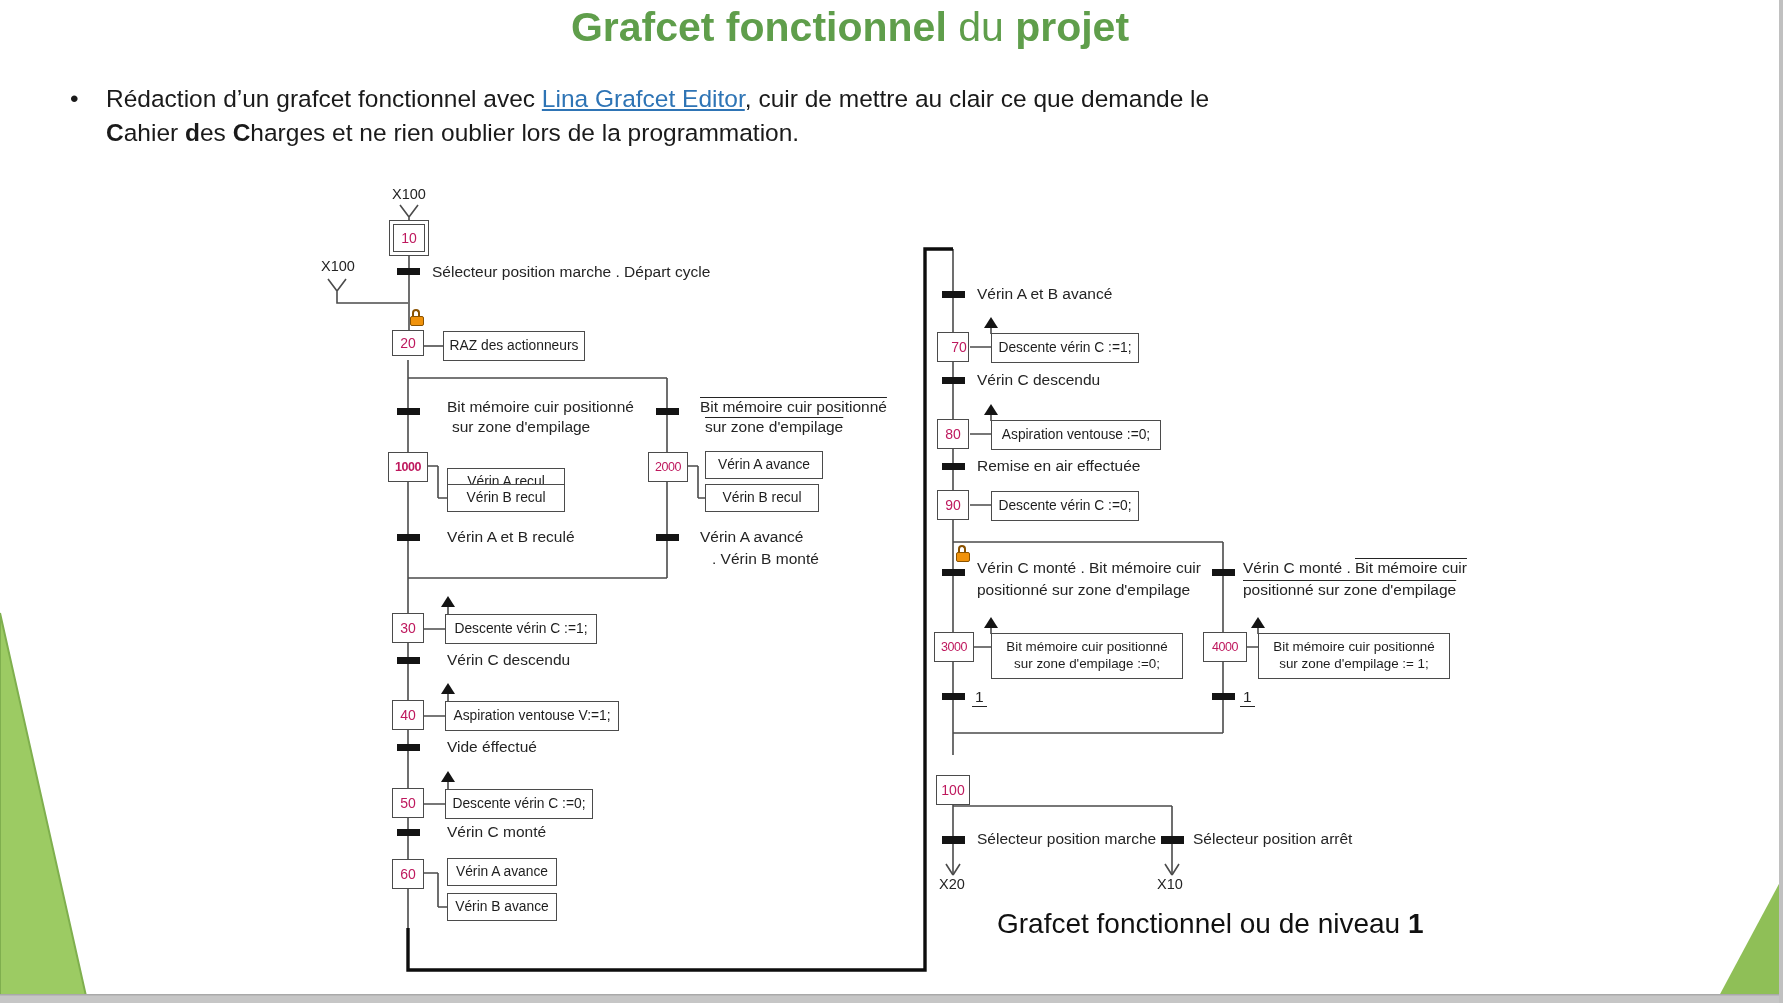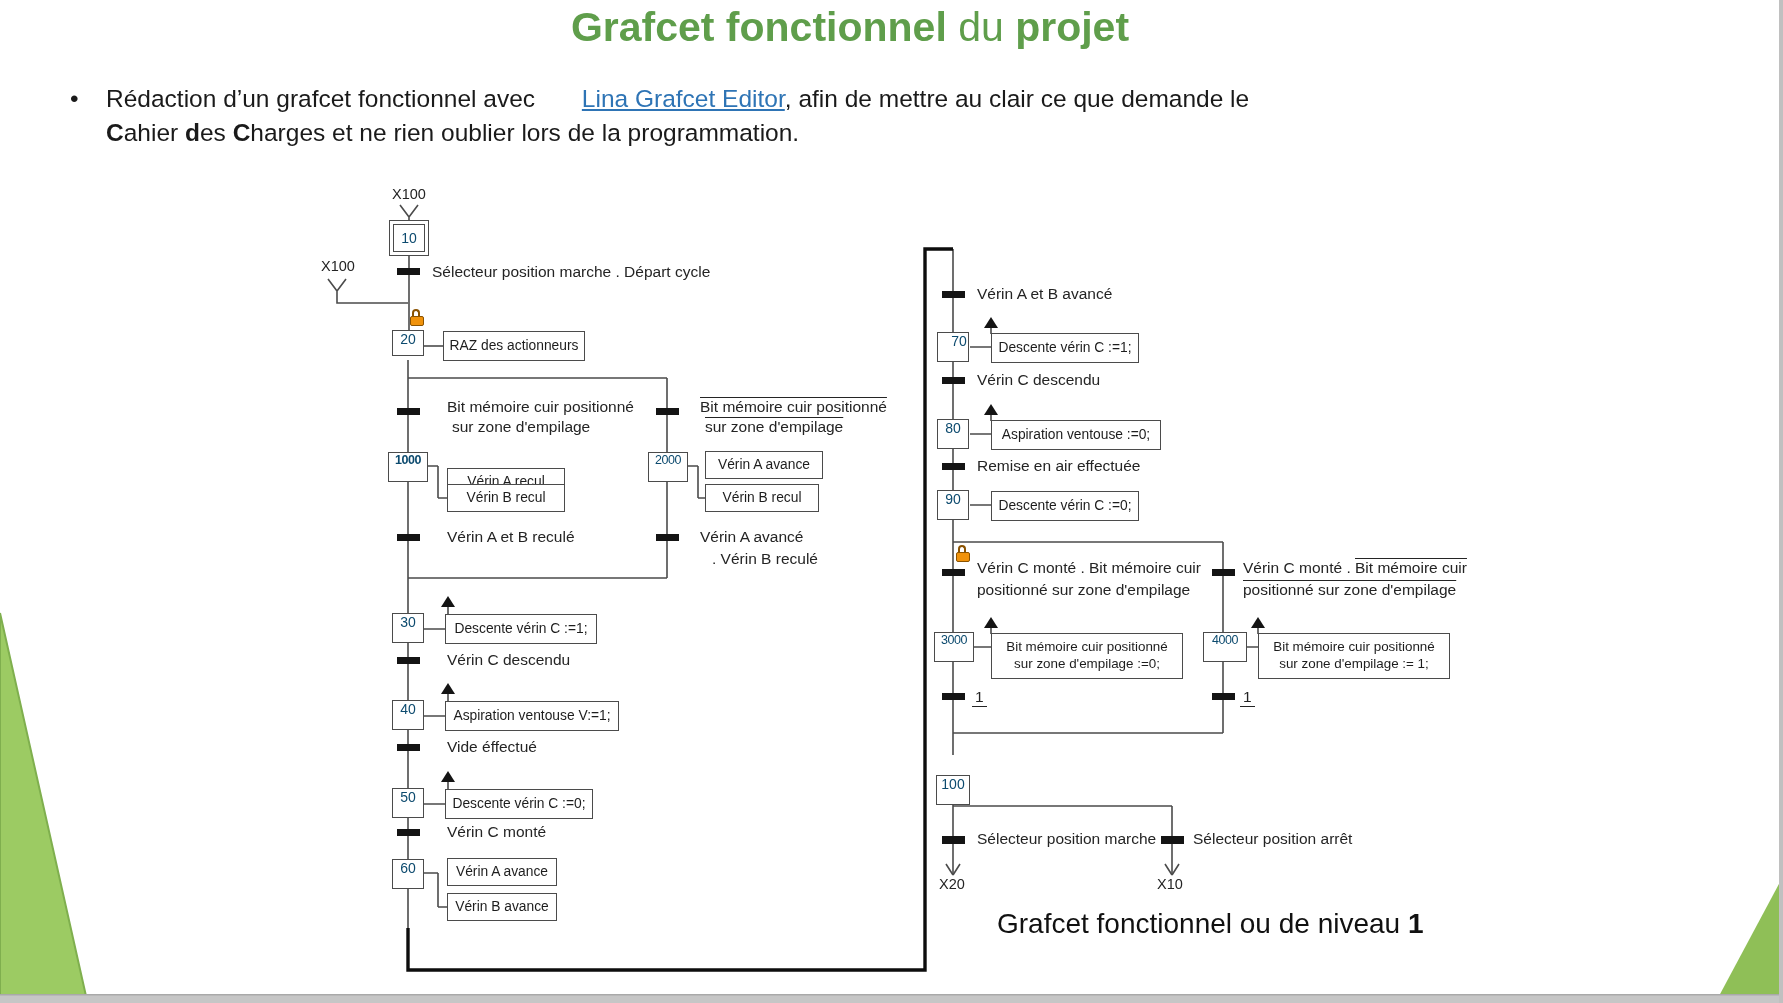--- a/index.html
+++ b/index.html
@@ -5,25 +5,25 @@
   html,body{margin:0;padding:0;}
   body{width:1783px;height:1003px;position:relative;overflow:hidden;background:#fff;
        font-family:"Liberation Sans",sans-serif;}
   .abs{position:absolute;}
   
   .title{position:absolute;left:0;top:4px;width:1700px;text-align:center;font-size:41px;color:#5F9E4B;}
   .title .b{font-weight:bold;}
   .intro{position:absolute;left:70px;top:82px;width:1400px;font-size:24.5px;color:#1a1a1a;line-height:34px;}
   .intro .dot{position:absolute;left:0;top:0;}
   .intro .txt{margin-left:36px;}
-  .intro a{color:#2E74B5;text-decoration:underline;cursor:pointer;margin-left:40px;}
+  .intro a{color:#2E74B5;text-decoration:underline;cursor:pointer;}
   .intro .b{font-weight:bold;}
   
-  .step{position:absolute;border:1.6px solid #4b4b4b;background:#fff;display:flex;align-items:flex-start;
-        justify-content:center;font-size:14px;color:#0c4a6e;box-sizing:border-box;}
+  .step{position:absolute;border:1.6px solid #4b4b4b;background:#fff;display:flex;align-items:center;
+        justify-content:center;font-size:14px;color:#be185d;box-sizing:border-box;}
   .step4{font-size:12.5px;letter-spacing:-0.5px;}
   .init{padding:3px;}
   .init .in{flex:1;align-self:stretch;border:1.6px solid #4b4b4b;display:flex;align-items:center;justify-content:center;}
   .act{position:absolute;border:1.5px solid #4b4b4b;background:#fff;display:flex;align-items:center;
        justify-content:center;font-size:13.8px;color:#1d1d1d;box-sizing:border-box;line-height:1.25;}
   .act2{flex-direction:column;font-size:13.4px;}
   .tl{position:absolute;font-size:15.5px;color:#242424;white-space:nowrap;line-height:1.2;}
   .xl{position:absolute;font-size:14.5px;color:#242424;white-space:nowrap;}
   .ov{text-decoration:overline;}
   .un{border-bottom:1.6px solid #242424;padding:0 3px 1px 3px;}
@@ -112,21 +112,21 @@
   </g>
 </svg>
 
 <div class="title">
   <span class="b">Grafcet fonctionnel</span><span> du </span><span class="b">projet</span>
 </div>
 
 <div class="intro">
   <span class="dot">•</span>
   <div class="txt">
-    <span>Rédaction d’un grafcet fonctionnel avec </span><a>Lina Grafcet Editor</a><span>, afin de mettre au clair ce que demande le</span><br>
+    <span>Rédaction d’un grafcet fonctionnel avec </span><a>Lina Grafcet Editor</a><span>, cuir de mettre au clair ce que demande le</span><br>
     <span class="b">C</span><span>ahier </span><span class="b">d</span><span>es </span><span class="b">C</span><span>harges et ne rien oublier lors de la programmation.</span>
   </div>
 </div>
 
 <div class="xl" style="left:392px;top:186px;z-index:2;">X100</div>
 <div class="xl" style="left:321px;top:258px;z-index:2;">X100</div>
 <div class="xl" style="left:939px;top:876px;z-index:2;">X20</div>
 <div class="xl" style="left:1157px;top:876px;z-index:2;">X10</div>
 
 <div class="step init" style="left:389px;top:220px;width:40px;height:36px;z-index:2;">
@@ -177,21 +177,21 @@
   <div>sur zone d'empilage := 1;</div>
 </div>
 
 <div class="tl" style="left:432px;top:263px;z-index:2;">Sélecteur position marche . Départ cycle</div>
 <div class="tl" style="left:447px;top:398px;z-index:2;">Bit mémoire cuir positionné</div>
 <div class="tl" style="left:452px;top:418px;z-index:2;">sur zone d'empilage</div>
 <div class="tl ov" style="left:700px;top:398px;z-index:2;">Bit mémoire cuir positionné</div>
 <div class="tl ov" style="left:705px;top:418px;z-index:2;">sur zone d'empilage</div>
 <div class="tl" style="left:447px;top:528px;z-index:2;">Vérin A et B reculé</div>
 <div class="tl" style="left:700px;top:528px;z-index:2;">Vérin A avancé</div>
-<div class="tl" style="left:712px;top:550px;z-index:2;">. Vérin B reculé</div>
+<div class="tl" style="left:712px;top:550px;z-index:2;">. Vérin B monté</div>
 <div class="tl" style="left:447px;top:651px;z-index:2;">Vérin C descendu</div>
 <div class="tl" style="left:447px;top:738px;z-index:2;">Vide éffectué</div>
 <div class="tl" style="left:447px;top:823px;z-index:2;">Vérin C monté</div>
 <div class="tl" style="left:977px;top:285px;z-index:2;">Vérin A et B avancé</div>
 <div class="tl" style="left:977px;top:371px;z-index:2;">Vérin C descendu</div>
 <div class="tl" style="left:977px;top:457px;z-index:2;">Remise en air effectuée</div>
 <div class="tl" style="left:977px;top:559px;z-index:2;">Vérin C monté . Bit mémoire cuir</div>
 <div class="tl" style="left:977px;top:581px;z-index:2;">positionné sur zone d'empilage</div>
 <div class="tl" style="left:1243px;top:559px;z-index:2;"><span>Vérin C monté . </span><span class="ov">Bit mémoire cuir</span></div>
 <div class="tl ov" style="left:1243px;top:581px;z-index:2;">positionné sur zone d'empilage</div>

